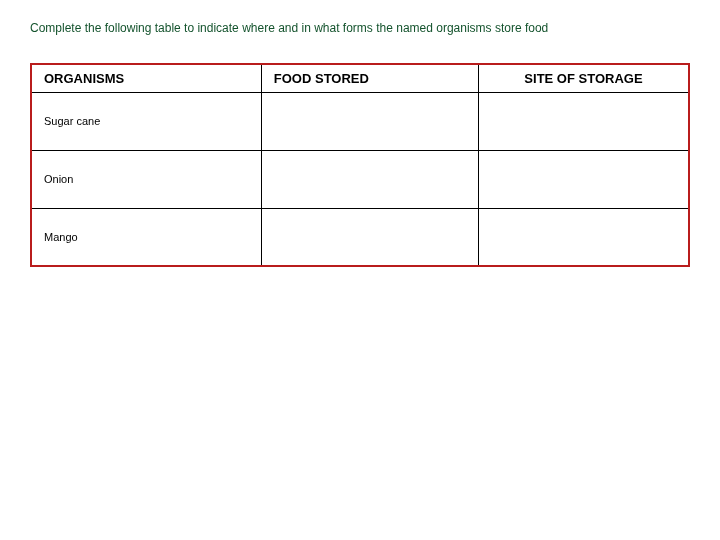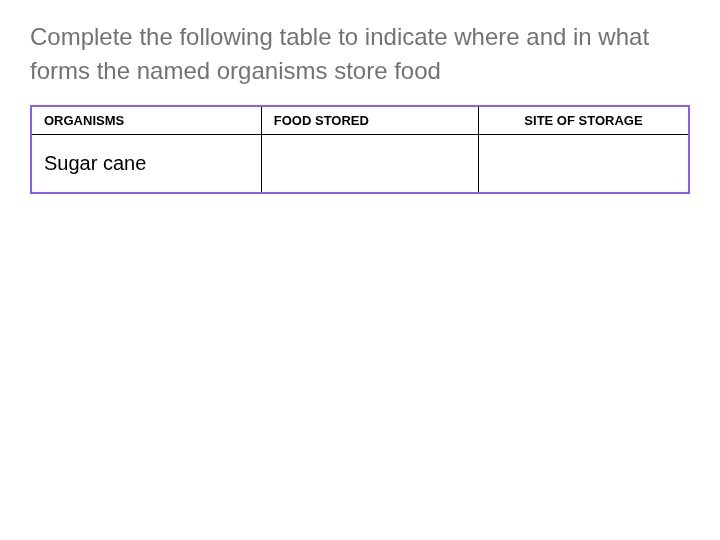--- a/index.html
+++ b/index.html
@@ -18,30 +18,30 @@
       align-items: flex-start;
       justify-content: flex-start;
       padding: 20px 30px;
     }
 
     .container {
       width: 100%;
     }
 
     .intro-text {
-      font-size: 24px;
+      font-size: 12px;
       line-height: 1.4;
-      margin-bottom: 18px;
-      color: #737373;
+      margin-bottom: 26px;
+      color: #14532d;
     }
 
     table {
       width: 100%;
       border-collapse: collapse;
-      border: 2px solid #8b5cf6;
+      border: 2px solid #b91c1c;
     }
 
     th, td {
       border: 1px solid #000;
       padding: 8px 12px;
       text-align: left;
       vertical-align: top;
     }
 
     thead th {
@@ -52,21 +52,21 @@
       padding: 6px 12px;
     }
 
     tbody td {
       font-size: 17px;
       height: 58px;
       vertical-align: middle;
     }
 
     tbody tr td:first-child {
-      font-size: 20px;
+      font-size: 11px;
     }
 
     .col-organisms {
       width: 35%;
     }
 
     .col-food {
       width: 33%;
     }
 
@@ -95,16 +95,26 @@
         <th class="col-site">SITE OF STORAGE</th>
       </tr>
     </thead>
     <tbody id="table-body">
 
       <tr>
         <td>Sugar cane</td>
         <td></td>
         <td></td>
       </tr>
+      <tr>
+        <td>Onion</td>
+        <td></td>
+        <td></td>
+      </tr>
+      <tr>
+        <td>Mango</td>
+        <td></td>
+        <td></td>
+      </tr>
 
     </tbody>
   </table>
 </div>
 
 </body></html>

